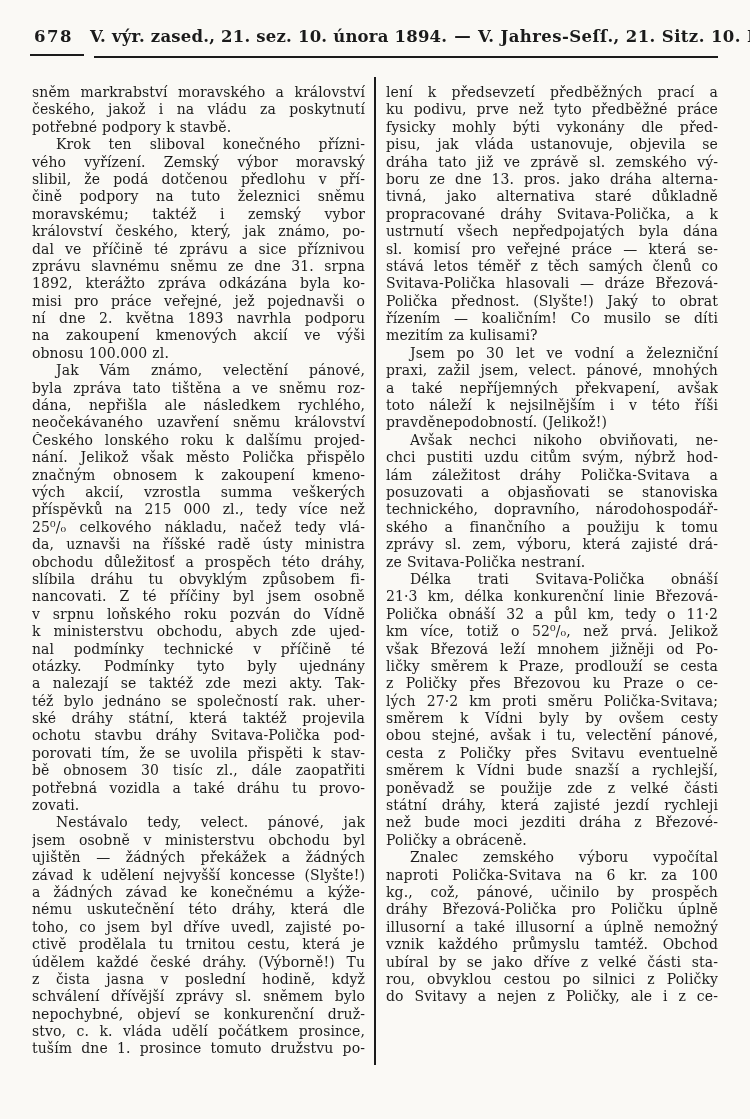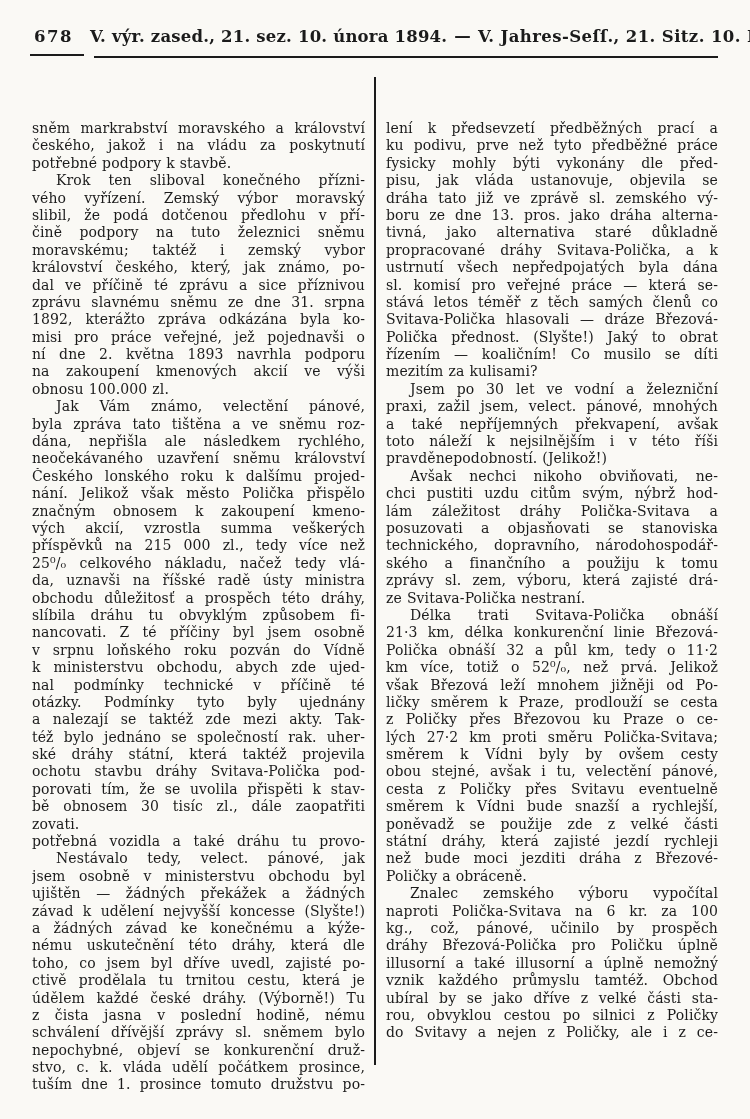--- a/index.html
+++ b/index.html
@@ -24,21 +24,21 @@
   }
   .pageno{display:inline-block;min-width:44px;letter-spacing:1.5px;}
   .h-czech{margin-left:12px;}
   .h-dash{margin:0 7px;}
   .h-german{letter-spacing:0.4px;}
   .rule-short{position:absolute;top:54px;left:30px;width:54px;height:2px;background:var(--ink);}
   .rule-long{position:absolute;top:56px;left:94px;width:624px;height:2px;background:var(--ink);}
   
   .divider{position:absolute;left:374px;top:77px;width:2px;height:988px;background:var(--ink);}
   
-  .col{position:absolute;top:84px;margin-top:36px;}
+  .col{position:absolute;top:84px;}
   .col-left{left:32px;width:333px;}
   .col-right{left:386px;width:332px;}
   .line{
     font-size:14px;
     line-height:17.4px;
     height:17.4px;
     overflow:hidden;
     text-align:justify;
     text-align-last:justify;
     word-spacing:0.5px;
@@ -95,32 +95,32 @@
       <div class="line">v srpnu loňského roku pozván do Vídně</div>
       <div class="line">k ministerstvu obchodu, abych zde ujed-</div>
       <div class="line">nal podmínky technické v příčině té</div>
       <div class="line">otázky. Podmínky tyto byly ujednány</div>
       <div class="line">a nalezají se taktéž zde mezi akty. Tak-</div>
       <div class="line">též bylo jednáno se společností rak. uher-</div>
       <div class="line">ské dráhy státní, která taktéž projevila</div>
       <div class="line">ochotu stavbu dráhy Svitava-Polička pod-</div>
       <div class="line">porovati tím, že se uvolila přispěti k stav-</div>
       <div class="line">bě obnosem 30 tisíc zl., dále zaopatřiti</div>
+      <div class="line">potřebná vozidla a také dráhu tu provo-</div>
       <div class="line e">zovati.</div>
-      <div class="line">potřebná vozidla a také dráhu tu provo-</div>
       <div class="line i">Nestávalo tedy, velect. pánové, jak</div>
       <div class="line">jsem osobně v ministerstvu obchodu byl</div>
       <div class="line">ujištěn — žádných překážek a žádných</div>
       <div class="line">závad k udělení nejvyšší koncesse (Slyšte!)</div>
       <div class="line">a žádných závad ke konečnému a kýže-</div>
       <div class="line">nému uskutečnění této dráhy, která dle</div>
       <div class="line">toho, co jsem byl dříve uvedl, zajisté po-</div>
       <div class="line">ctivě prodělala tu trnitou cestu, která je</div>
       <div class="line">údělem každé české dráhy. (Výborně!) Tu</div>
-      <div class="line">z čista jasna v poslední hodině, nému</div>
+      <div class="line">z čista jasna v poslední hodině, když</div>
       <div class="line">schválení dřívější zprávy sl. sněmem bylo</div>
       <div class="line">nepochybné, objeví se konkurenční druž-</div>
       <div class="line">stvo, c. k. vláda udělí počátkem prosince,</div>
       <div class="line">tuším dne 1. prosince tomuto družstvu po-</div>
     </div>
   <div class="col col-right">
       <div class="line">lení k předsevzetí předběžných prací a</div>
       <div class="line">ku podivu, prve než tyto předběžné práce</div>
       <div class="line">fysicky mohly býti vykonány dle před-</div>
       <div class="line">pisu, jak vláda ustanovuje, objevila se</div>

